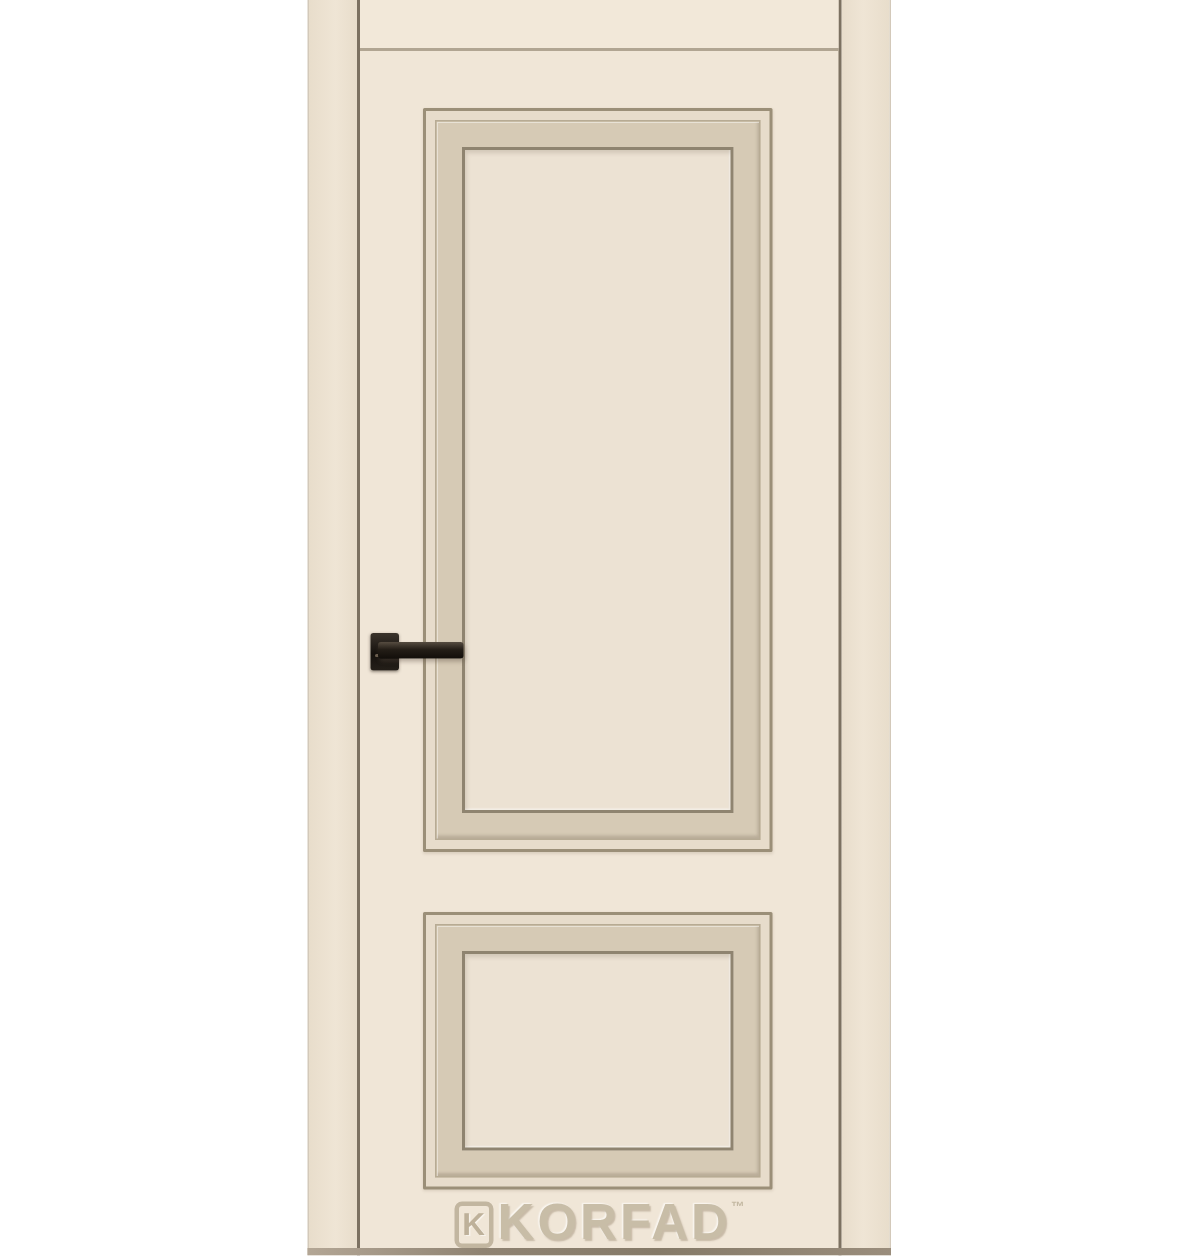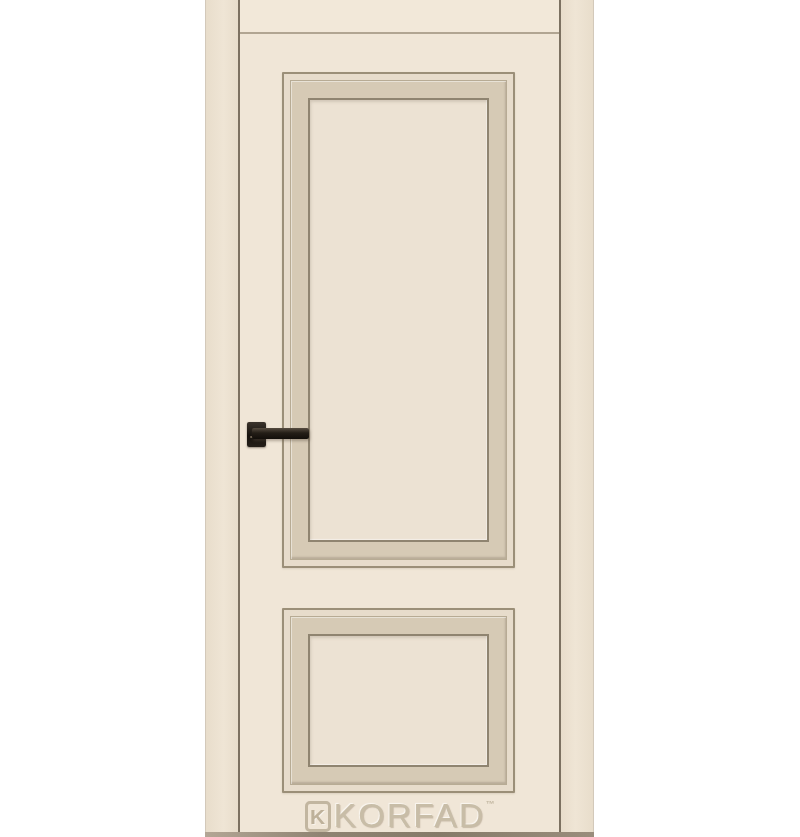--- a/index.html
+++ b/index.html
@@ -82,21 +82,21 @@
   
   .watermark{position:absolute;left:0;top:798px;width:100%;
     display:flex;align-items:flex-start;justify-content:center;
     user-select:none;z-index:4;}
   .kbox{width:26px;height:31px;margin-top:3px;margin-right:3px;
     border:3px solid rgba(186,173,150,.85);border-radius:5px;
     display:flex;align-items:center;justify-content:center;
     font-weight:bold;font-size:21px;line-height:1;
     color:rgba(186,173,150,.95);
     text-shadow:1px 1px 0 rgba(255,255,255,.5);}
-  .brand{font-weight:normal;font-size:34px;letter-spacing:2px;line-height:1;
+  .brand{font-weight:bold;font-size:34px;letter-spacing:2px;line-height:1;
     color:var(--watermark-text);
     text-shadow:1px 1px 1px rgba(150,134,108,.45), -1px -1px 1px rgba(255,255,255,.65);}
   .tm{font-size:9px;font-weight:bold;margin-top:1px;
     color:rgba(190,178,155,.9);}
 
   
   .floor-shadow{position:absolute;left:0;bottom:0;width:100%;height:5px;z-index:8;
     background:linear-gradient(to right, #b3a695 0%, var(--floor-shadow) 30%, #857a68 60%, #9a8d7c 100%);}
 </style>
 </head>

